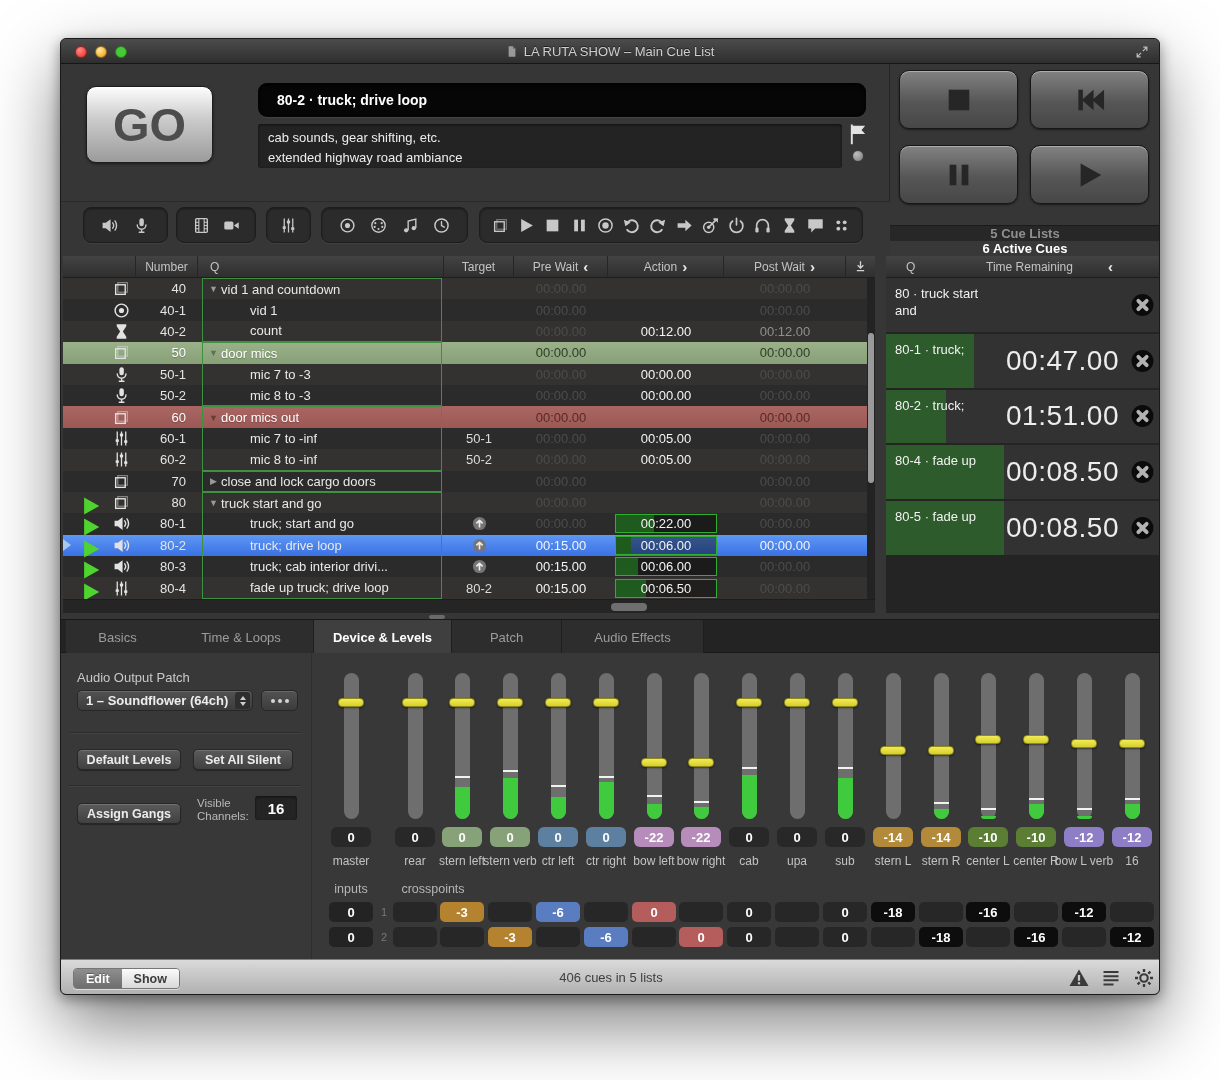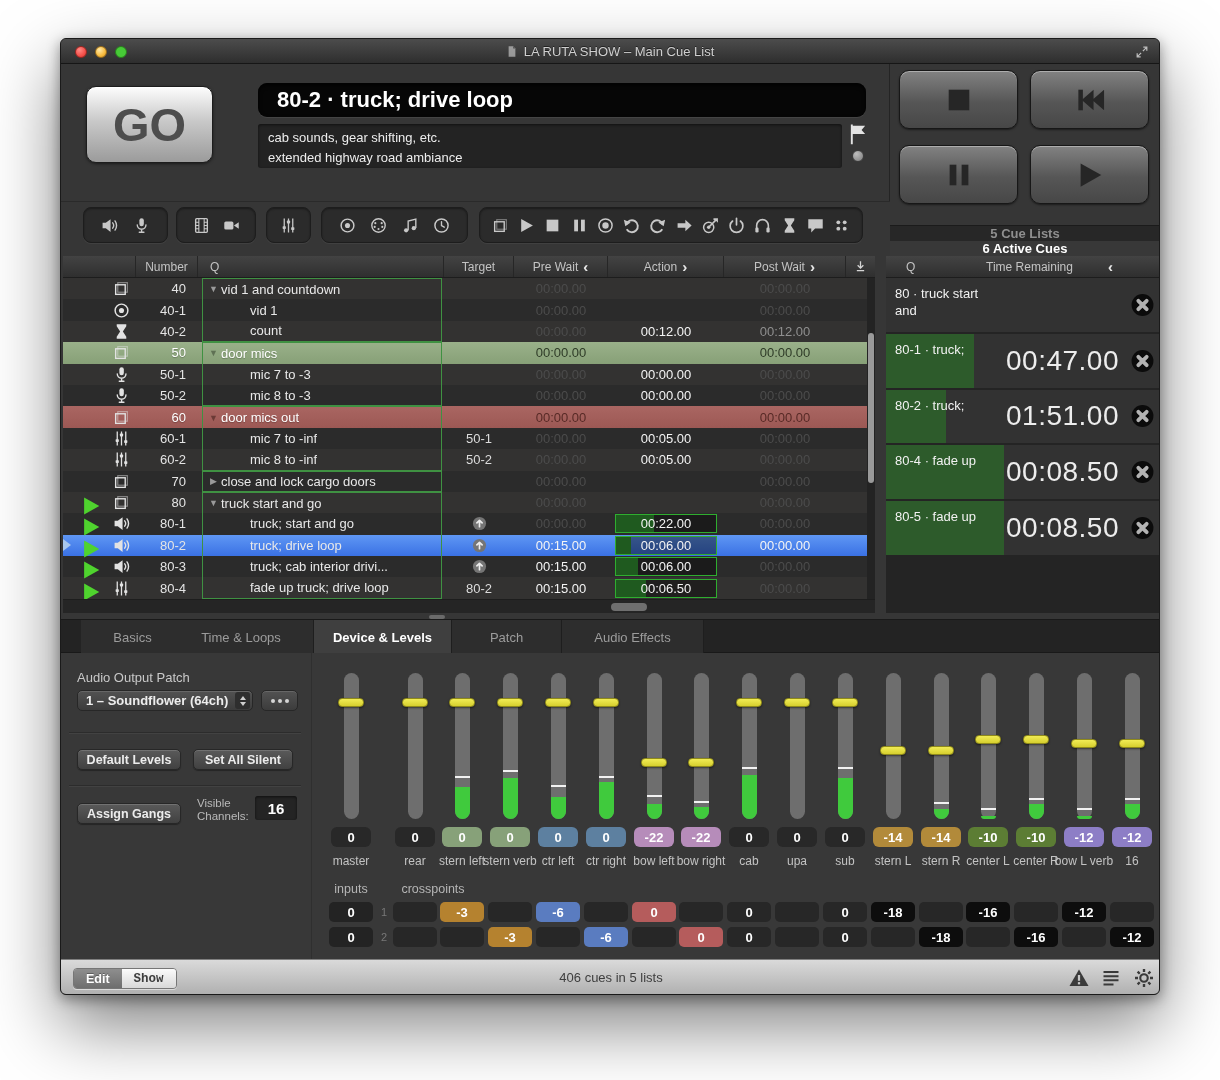--- a/index.html
+++ b/index.html
@@ -19,21 +19,21 @@
   .wtitle{position:absolute;left:0;right:0;top:0;height:25px;display:flex;align-items:center;justify-content:center;
     gap:6px;color:#cfcfcf;font-size:13px;text-shadow:0 -1px 0 rgba(0,0,0,.5);}
   .doc-ico{width:12px;height:13px;opacity:.75;display:inline-block;}
   .zoomglyph{position:absolute;right:10px;top:6px;width:14px;height:14px;color:#bdbdbd;}
   
   .go-button{position:absolute;left:25px;top:47px;width:127px;height:77px;border-radius:10px;
     background:linear-gradient(#fdfdfd,#c9c9c9 45%,#9b9b9b);border:1px solid #1d1d1d;
     box-shadow:inset 0 1px 0 rgba(255,255,255,.9),0 1px 3px rgba(0,0,0,.5);
     display:flex;align-items:center;justify-content:center;font-size:47px;font-weight:bold;color:#4d4d4d;cursor:pointer;}
   .standby-bar{position:absolute;left:197px;top:44px;width:608px;height:34px;background:#060606;border-radius:9px;
-    color:#fff;font-size:22px;font-weight:bold;display:flex;align-items:center;padding-left:19px;
+    color:#fff;font-size:14px;font-weight:bold;display:flex;align-items:center;padding-left:19px;
     box-shadow:inset 0 2px 4px rgba(0,0,0,.9),0 1px 0 rgba(255,255,255,.07);}
   .notes{position:absolute;left:197px;top:85px;width:584px;height:44px;background:#232323;border-radius:3px;
     color:#ededed;font-size:13px;line-height:1.5;padding:4px 10px;box-shadow:inset 0 1px 3px rgba(0,0,0,.55);}
   .flag{position:absolute;left:786px;top:84px;width:22px;height:22px;color:#e3e3e3;cursor:pointer;}
   .flag-toggle{position:absolute;left:791px;top:111px;width:12px;height:12px;border-radius:50%;
     background:radial-gradient(circle at 35% 30%,#bdbdbd,#7c7c7c);border:1px solid #3c3c3c;cursor:pointer;}
   .hdr-divider-v{position:absolute;left:828px;top:25px;width:1px;height:190px;background:#242424;}
   .hdr-divider-h{position:absolute;left:0;top:162px;width:829px;height:1px;background:#2a2a2a;}
   
   .transport-btn{position:absolute;width:119px;height:59px;border-radius:10px;cursor:pointer;
@@ -154,21 +154,21 @@
   .xc-gold{background:#b5822f;} .xc-slate{background:#5a7cc0;} .xc-red{background:#b55c5c;}
   .xc-black{background:#0d0d0d;} .xc-plain{background:#272727;}
   .xrownum{position:absolute;color:#777;font-size:11px;}
   
   .statusbar{position:absolute;left:0;top:920px;width:1100px;height:37px;
     background:linear-gradient(#dadada,#aeaeae);border-top:1px solid #7f7f7f;border-radius:0 0 6px 6px;}
   .seg{position:absolute;left:12px;top:8px;height:21px;display:flex;border:1px solid #767676;border-radius:4px;overflow:hidden;
     box-shadow:0 1px 0 rgba(255,255,255,.5);}
   .seg-btn{padding:0 12px;display:flex;align-items:center;font-size:12.5px;font-weight:bold;cursor:pointer;}
   .seg-btn.sel{background:linear-gradient(#8e8e8e,#6e6e6e);color:#fff;text-shadow:0 -1px 0 rgba(0,0,0,.3);}
-  .seg-btn.unsel{background:linear-gradient(#fbfbfb,#d8d8d8);color:#3d3d3d;font-family:Liberation Mono, monospace;}
+  .seg-btn.unsel{background:linear-gradient(#fbfbfb,#d8d8d8);color:#3d3d3d;}
   .sb-info{position:absolute;left:0;right:0;top:10px;text-align:center;color:#3e3e3e;font-size:13px;}
   .sb-ico{position:absolute;top:8px;width:20px;height:20px;color:#3a3a3a;cursor:pointer;}
   .ico{display:inline-block;}
   .ico svg{display:block;width:100%;height:100%;}
 </style>
 </head>
 <body>
 
 <div class="window">
   <div class="titlebar">
@@ -1018,21 +1018,21 @@
             <svg viewBox="0 0 16 16">
               <circle cx="8" cy="8" r="7.6" fill="#0b0b0b"></circle>
               <path stroke="#b2b2b2" stroke-width="2.7" stroke-linecap="round" d="M5.1 5.1l5.8 5.8M10.9 5.1l-5.8 5.8"></path>
             </svg>
           </span>
         </div>
       </div>
   </div>
 
   <div class="insp-tabs" id="inspTabs">
-      <div class="itab" style="left:20px;width:104px">Basics</div>
+      <div class="itab" style="left:5px;width:104px">Basics</div>
       <div class="itab" style="left:108px;width:145px">Time &amp; Loops</div>
       <div class="itab active" style="left:253px;width:138px">Device &amp; Levels</div>
       <div class="itab" style="left:391px;width:110px">Patch</div>
       <div class="itab" style="left:501px;width:142px">Audio Effects</div>
     </div>
   <div class="split-nub"></div>
 
   <div class="insp-body">
     <div class="lp-divider"></div>
     <div class="patch-label">Audio Output Patch</div>

